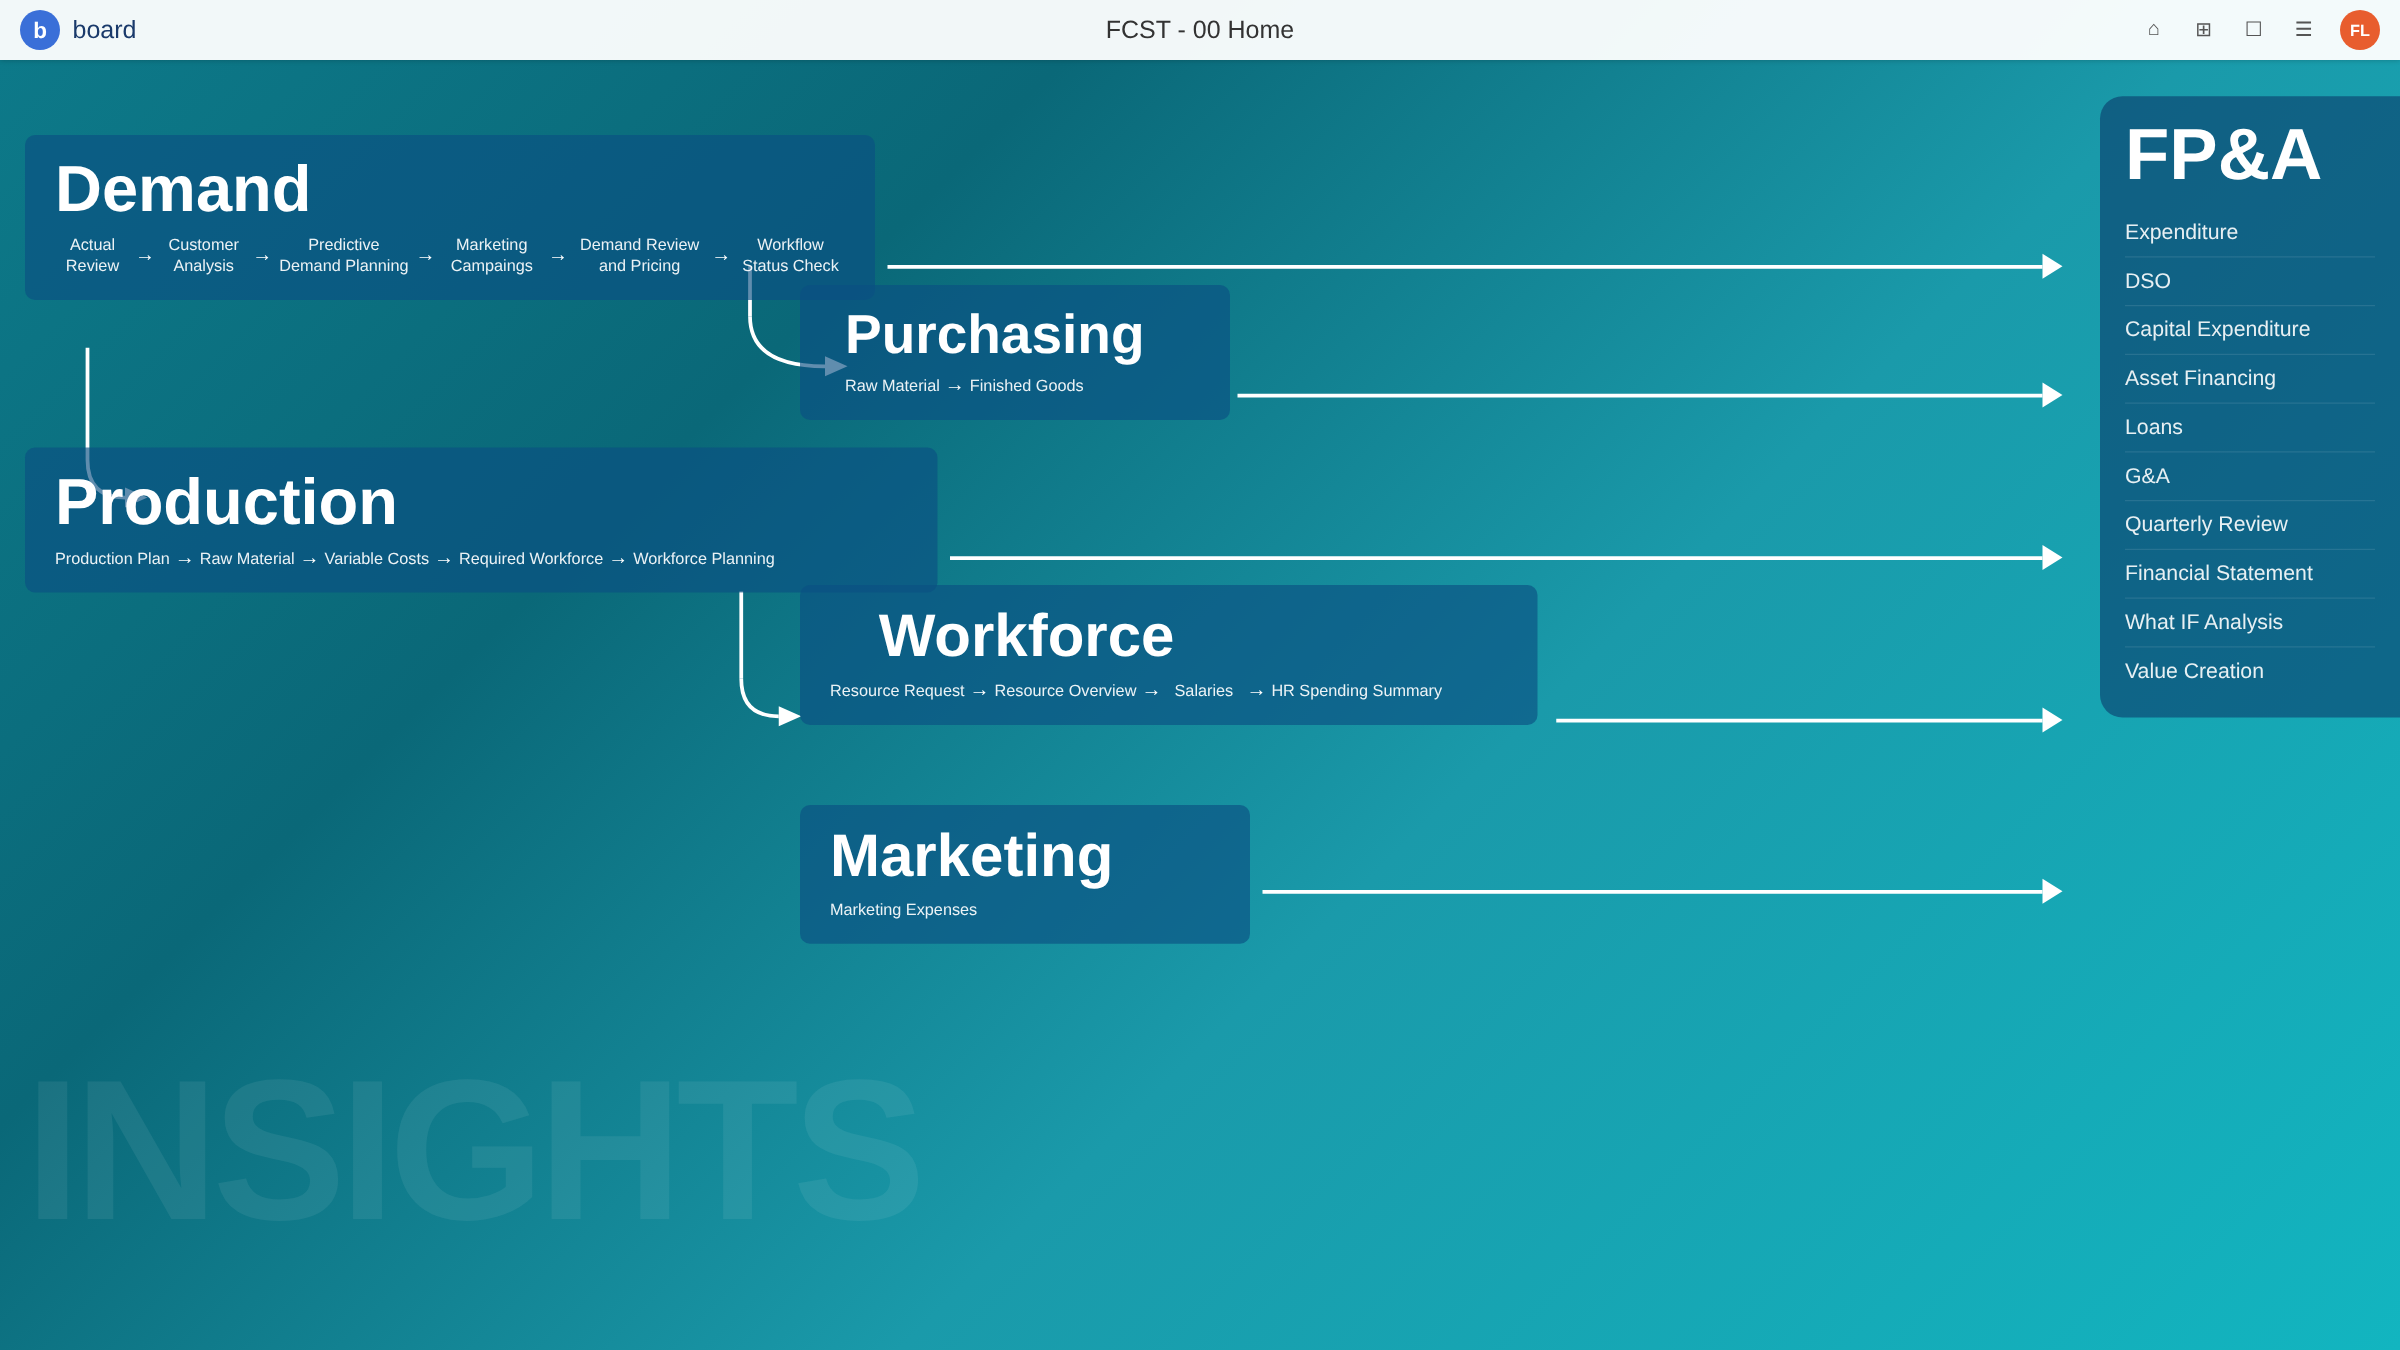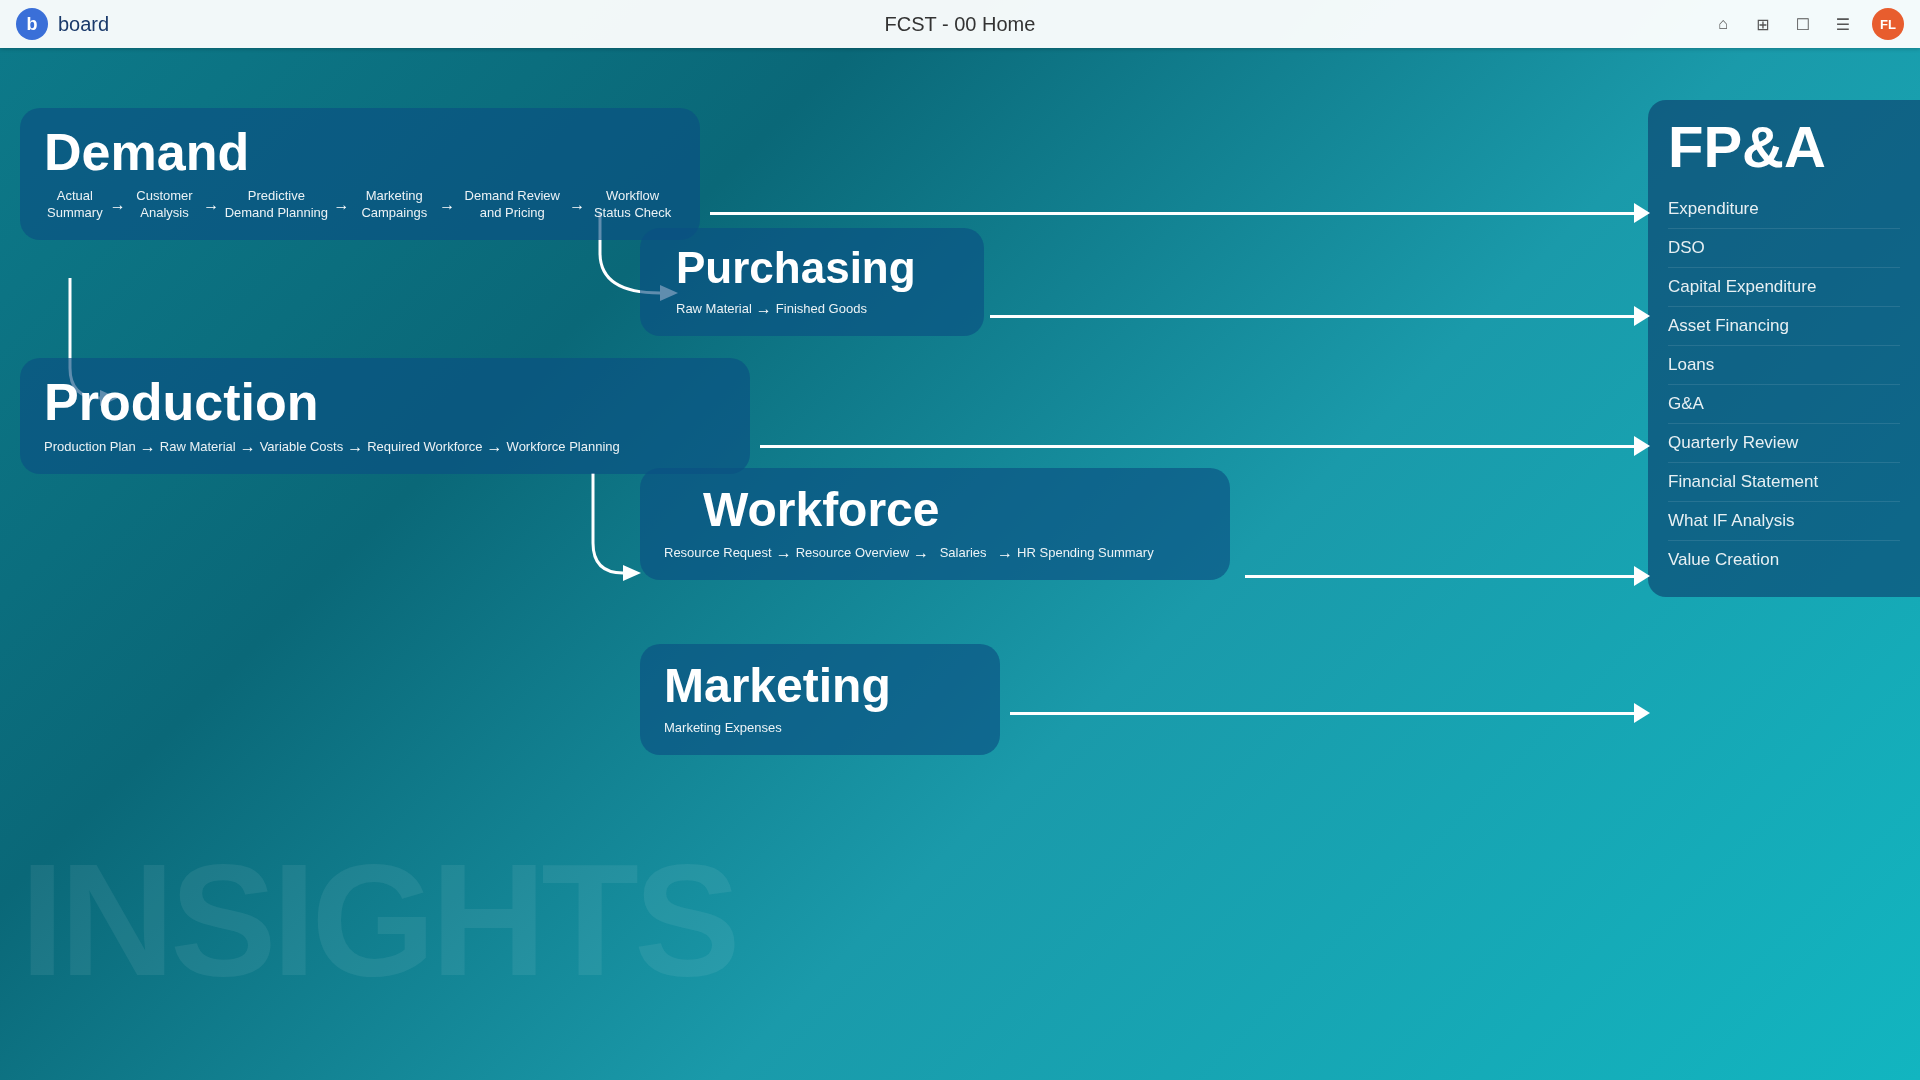--- a/index.html
+++ b/index.html
@@ -95,23 +95,23 @@
 
     
     .main {
       position: absolute;
       top: 48px; left: 0; right: 0; bottom: 0;
     }
 
     
     .fpa-panel {
       position: absolute;
-      top: 52px;
+      top: 29px;
       right: 0;
-      width: 272px;
+      width: 240px;
       background: rgba(10, 50, 100, 0.55);
       border-radius: 18px 0 0 18px;
       padding: 18px 20px;
       display: flex;
       flex-direction: column;
       gap: 0;
     }
 
     .fpa-title {
       font-size: 58px;
@@ -127,21 +127,21 @@
       padding: 9px 0;
       cursor: pointer;
       text-align: left;
       border-bottom: 1px solid rgba(255,255,255,0.1);
     }
     .fpa-item:last-child { border-bottom: none; }
 
     
     .section-box {
       position: absolute;
-      border-radius: 20px;
+      border-radius: 8px;
       padding: 18px 24px;
     }
 
     
     .demand-box {
       top: 60px;
       left: 20px;
       width: 680px;
       background: rgba(10, 80, 130, 0.65);
     }
@@ -304,21 +304,21 @@
 
   <svg style="position:absolute;top:165px;left:580px;" width="130" height="120">
     <line x1="20" y1="0" x2="20" y2="40" stroke="white" stroke-width="3"></line>
     <path d="M20 40 Q20 80 80 80" stroke="white" stroke-width="3" fill="none"></path>
     <polygon points="80,72 80,88 98,80" fill="white"></polygon>
   </svg>
 
   <div class="section-box demand-box">
     <div class="section-title">Demand</div>
     <div class="flow-row">
-      <div class="flow-item">Actual Summary</div>
+      <div class="flow-item">Actual Review</div>
       <div class="flow-arrow">→</div>
       <div class="flow-item">Customer Analysis</div>
       <div class="flow-arrow">→</div>
       <div class="flow-item">Predictive Demand Planning</div>
       <div class="flow-arrow">→</div>
       <div class="flow-item">Marketing Campaings</div>
       <div class="flow-arrow">→</div>
       <div class="flow-item">Demand Review and Pricing</div>
       <div class="flow-arrow">→</div>
       <div class="flow-item">Workflow Status Check</div>

